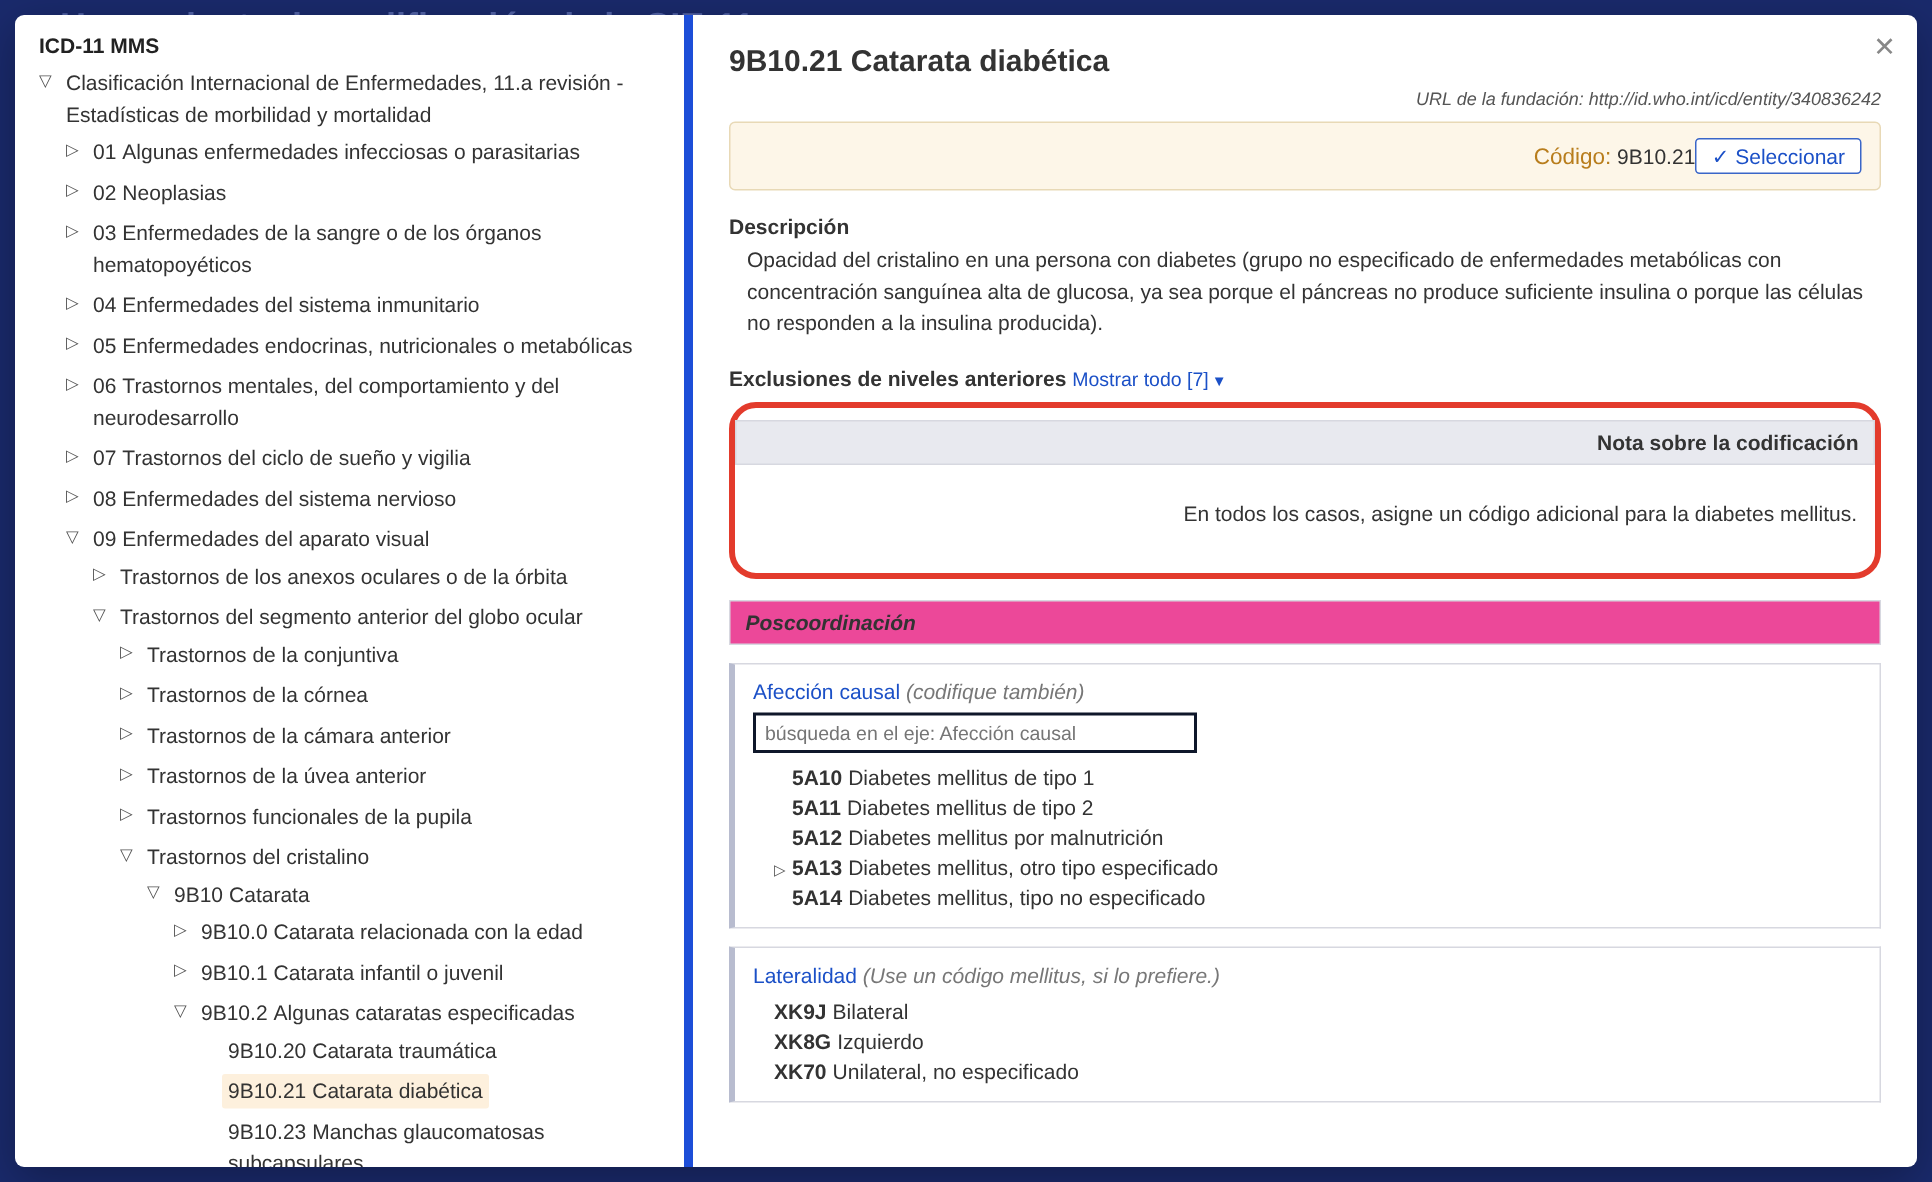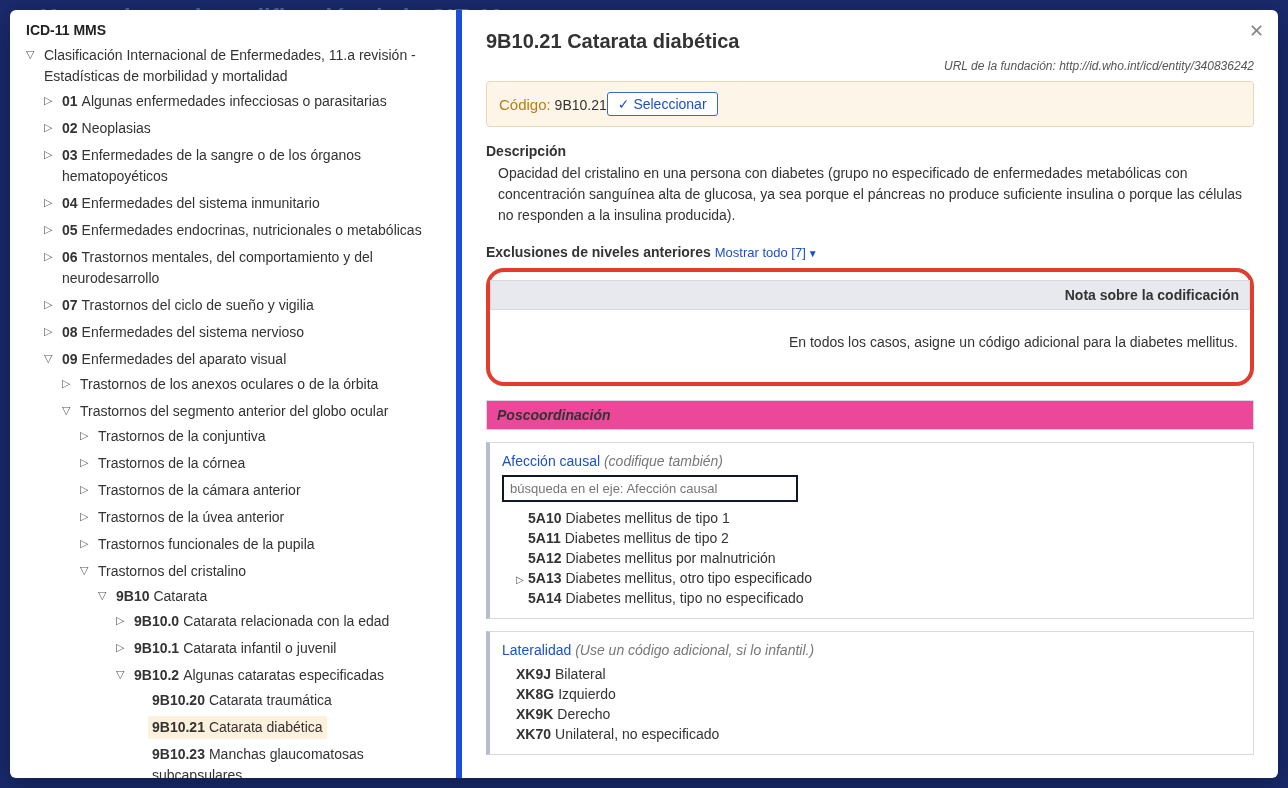--- a/index.html
+++ b/index.html
@@ -12,26 +12,26 @@
   .tree-pane::-webkit-scrollbar{width:14px;}
   .tree-pane::-webkit-scrollbar-track{background:#f4f4f4;}
   .tree-pane::-webkit-scrollbar-thumb{background:#c0c0c0;border-radius:2px;}
   .tree-title{font-weight:700;color:#222;margin-bottom:4px;}
   ul.tree{list-style:none;padding:0;margin:0;}
   ul.tree ul{list-style:none;padding-left:18px;margin:0;}
   ul.tree li{padding:2px 0;line-height:1.5;}
   .trow{display:flex;align-items:flex-start;}
   .glyph{width:14px;flex-shrink:0;color:#555;font-size:11px;padding-top:2px;cursor:pointer;user-select:none;}
   .tlabel{cursor:pointer;padding:1px 4px;border-radius:2px;}
-  .tcode{font-weight:700;margin-right:4px;}
+  .tcode{font-weight:400;margin-right:4px;}
   .tlabel.selected{background:#fdf0dd;}
   .detail-pane{flex:1;overflow-y:auto;padding:16px 24px 24px 24px;}
   .detail-title{font-size:20px;font-weight:700;color:#333;margin:4px 0 6px 0;}
   .foundation{font-style:italic;font-size:12px;color:#555;text-align:right;margin-bottom:8px;}
-  .code-box{border:1px solid #e8d9b6;background:#fdf6e8;border-radius:4px;padding:10px 12px;display:flex;align-items:center;justify-content:flex-start;margin-bottom:4px;}
+  .code-box{border:1px solid #e8d9b6;background:#fdf6e8;border-radius:4px;padding:10px 12px;display:flex;align-items:center;justify-content:flex-end;margin-bottom:4px;}
   .code-label{color:#b87d1c;font-size:15px;}
   .code-val{color:#333;}
   .select-btn{border:1px solid #3a66c8;color:#1b50c7;background:#fff;border-radius:3px;padding:3px 10px;font-size:14px;cursor:pointer;}
   .section-h{font-weight:700;color:#333;margin:16px 0 4px 0;}
   .desc-body{color:#333;line-height:1.5;padding-left:12px;}
   .excl-line{font-weight:700;margin-top:18px;}
   .excl-link{color:#1b50c7;font-weight:400;font-size:13px;cursor:pointer;}
   .tri-down{color:#1b50c7;font-size:10px;margin-left:2px;}
   .note-box{border:4px solid #e33b2c;border-radius:18px;padding:8px 0;margin-top:8px;text-align:right;}
   .bar-header{background:#e8e9ef;border:1px solid #d7d8e0;padding:6px 10px;font-weight:700;color:#333;}
@@ -266,24 +266,23 @@
             <li><span class="ax-glyph"></span><span class="ax-code">5A10</span>Diabetes mellitus de tipo 1</li>
             <li><span class="ax-glyph"></span><span class="ax-code">5A11</span>Diabetes mellitus de tipo 2</li>
             <li><span class="ax-glyph"></span><span class="ax-code">5A12</span>Diabetes mellitus por malnutrición</li>
             <li><span class="ax-glyph">▷</span><span class="ax-code">5A13</span>Diabetes mellitus, otro tipo especificado</li>
             <li><span class="ax-glyph"></span><span class="ax-code">5A14</span>Diabetes mellitus, tipo no especificado</li>
           </ul>
       </div>
 
       <div class="axis-box">
         <span class="axis-title">Lateralidad</span>
-        <span class="axis-hint">(Use un código adicional, si lo infantil.)</span>
+        <span class="axis-hint">(Use un código mellitus, si lo prefiere.)</span>
         <ul class="lat-list" id="axis2-list">
             <li><span class="ax-code">XK9J</span>Bilateral</li>
             <li><span class="ax-code">XK8G</span>Izquierdo</li>
-            <li><span class="ax-code">XK9K</span>Derecho</li>
             <li><span class="ax-code">XK70</span>Unilateral, no especificado</li>
           </ul>
       </div>
 
     </div>
   </div>
 </div>
 
 </body></html>

